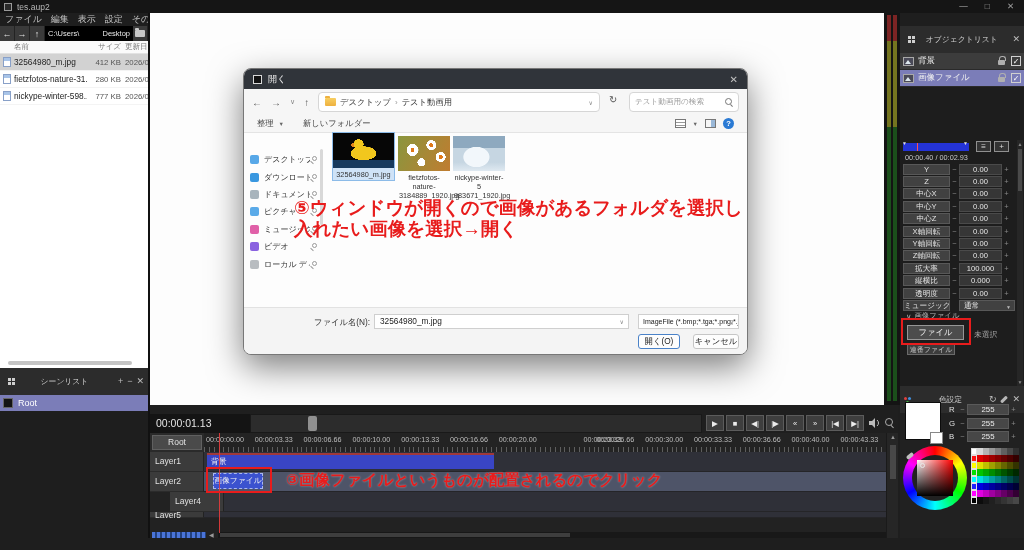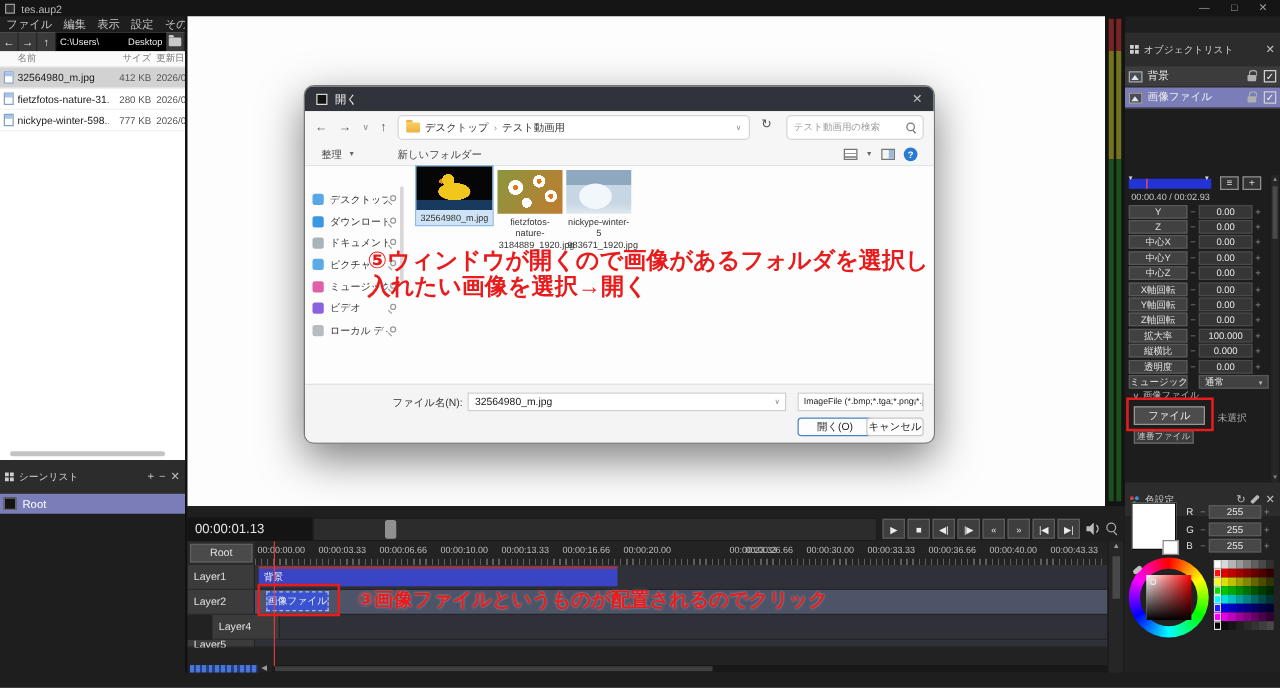--- a/index.html
+++ b/index.html
@@ -32,21 +32,21 @@
 .fsel{background:#d2d2d2;}
 .i-doc{width:8px;height:10px;margin-left:3px;background:#fff;border:1px solid #88a0c8;position:relative;flex:none;}
 .i-doc::before{content:"";position:absolute;left:0;top:0;right:0;height:3px;background:#a8c4e8;}
 .fname{flex:1;margin-left:3px;white-space:nowrap;overflow:hidden;}
 .fsize{width:34px;text-align:right;color:#555;flex:none;font-size:7.8px;}
 .fdate{width:27px;padding-left:4px;color:#555;flex:none;white-space:nowrap;overflow:hidden;font-size:7.8px;}
 .fphscroll{position:absolute;left:8px;bottom:3px;width:124px;height:4px;background:#c4c4c4;border-radius:2px;}
 
 
 .scenepanel{position:absolute;left:0;top:368px;width:148px;height:37px;background:#1e1e1e;}
-.phead{height:27px;background:#2c2c2c;display:flex;align-items:center;padding:0 4px;gap:4px;}
+.phead{height:27px;background:#2c2c2c;display:flex;align-items:center;padding:0 4px;gap:4px;text-align:center;}
 .ptitle{font-size:7.8px;color:#d0d0d0;flex:1;white-space:nowrap;overflow:hidden;}
 .pbtnicon{color:#bdbdbd;font-size:9px;line-height:13px;}
 .i-grid{width:7px;height:7px;position:relative;flex:none;}
 .i-grid::before{content:"";position:absolute;width:3px;height:3px;background:#cfcfcf;box-shadow:4px 0 #cfcfcf,0 4px #cfcfcf,4px 4px #cfcfcf;}
 .sprow{height:16px;background:#7b7db8;display:flex;align-items:center;}
 .spicon{width:10px;height:10px;background:#141414;border:1px solid #666;margin-left:3px;flex:none;}
 .splabel{font-size:9px;color:#fff;margin-left:5px;}
 
 .divider{position:absolute;left:148px;top:13px;width:2px;height:525px;background:#111;}
 
@@ -214,21 +214,21 @@
  linear-gradient(115deg,#8a963e,#c07c30);}
 .art-winter{background:
  radial-gradient(ellipse 18px 14px at 45% 60%,#f2f7fb 70%,transparent 75%),
  linear-gradient(#8ea9bf 0 35%,#c6d6e2 35% 75%,#dfe9f1);}
 .tcap{font-size:7.3px;color:#333;text-align:center;line-height:9px;padding:2px 1px 1px;}
 .dbottom{position:absolute;left:0;bottom:0;width:100%;height:47px;background:#f4f4f4;border-top:1px solid #e2e2e2;}
 .dfnlabel{position:absolute;left:70px;top:9px;font-size:8.3px;color:#333;white-space:nowrap;}
 .dfnfield{position:absolute;left:130px;top:6px;width:255px;height:15px;background:#fff;border:1px solid #cfcfcf;font-size:8.3px;color:#222;line-height:13px;padding:0 12px 0 5px;white-space:nowrap;overflow:hidden;}
 .fieldcaret{position:absolute;right:4px;top:1px;font-size:6px;color:#888;}
 .dfilter{position:absolute;left:394px;top:6px;width:101px;height:15px;background:#fff;border:1px solid #cfcfcf;font-size:7px;color:#222;line-height:13px;padding:0 10px 0 4px;white-space:nowrap;overflow:hidden;}
-.dopen{position:absolute;left:394px;top:26px;width:60px;height:15px;background:#fdfdfd;border:1px solid #4a82c8;border-radius:3px;font-size:8.3px;color:#222;text-align:center;line-height:13px;}
+.dopen{position:absolute;left:394px;top:26px;width:42px;height:15px;background:#fdfdfd;border:1px solid #4a82c8;border-radius:3px;font-size:8.3px;color:#222;text-align:center;line-height:13px;}
 .dcancel{position:absolute;left:449px;top:26px;width:46px;height:15px;background:#fdfdfd;border:1px solid #c6c6c6;border-radius:3px;font-size:8.3px;color:#222;text-align:center;line-height:13px;}
 
 
 .ann{position:absolute;font-weight:bold;color:#e81c1c;z-index:30;white-space:nowrap;}
 .ann5{left:294px;top:197px;font-size:18.5px;line-height:21px;white-space:pre-line;}
 .ann4{left:831px;top:351px;font-size:16px;text-shadow:0 0 2px rgba(255,255,255,.45);}
 .ann3{left:286px;top:470px;font-size:15.5px;text-shadow:0 0 2px rgba(255,255,255,.45);}
 .redrect{position:absolute;border:2px solid #e81c1c;z-index:30;}
 .rect-file{left:901px;top:318px;width:70px;height:27px;}
 .rect-clip{left:206px;top:467px;width:66px;height:26px;}
@@ -641,21 +641,21 @@
       </span>
       <span class="drefresh">↻</span>
       <span class="dsearch">
         <span class="dsearchtext">テスト動画用の検索</span>
         <span class="i-mag"></span>
       </span>
     </div>
     <div class="dtools">
       <span class="dtool">整理</span>
       <span class="ddd">▼</span>
-      <span class="dtool" style="margin-left:29px">新しいフォルダー</span>
+      <span class="dtool" style="margin-left:14px">新しいフォルダー</span>
       <span class="dtoolright">
         <span class="i-view"></span>
         <span class="ddd">▼</span>
         <span class="i-pane"></span>
         <span class="i-info">?</span>
       </span>
     </div>
     <div class="dbody">
       <div class="dsidebar" id="dlgsidebar">
           <div class="sbitem">

